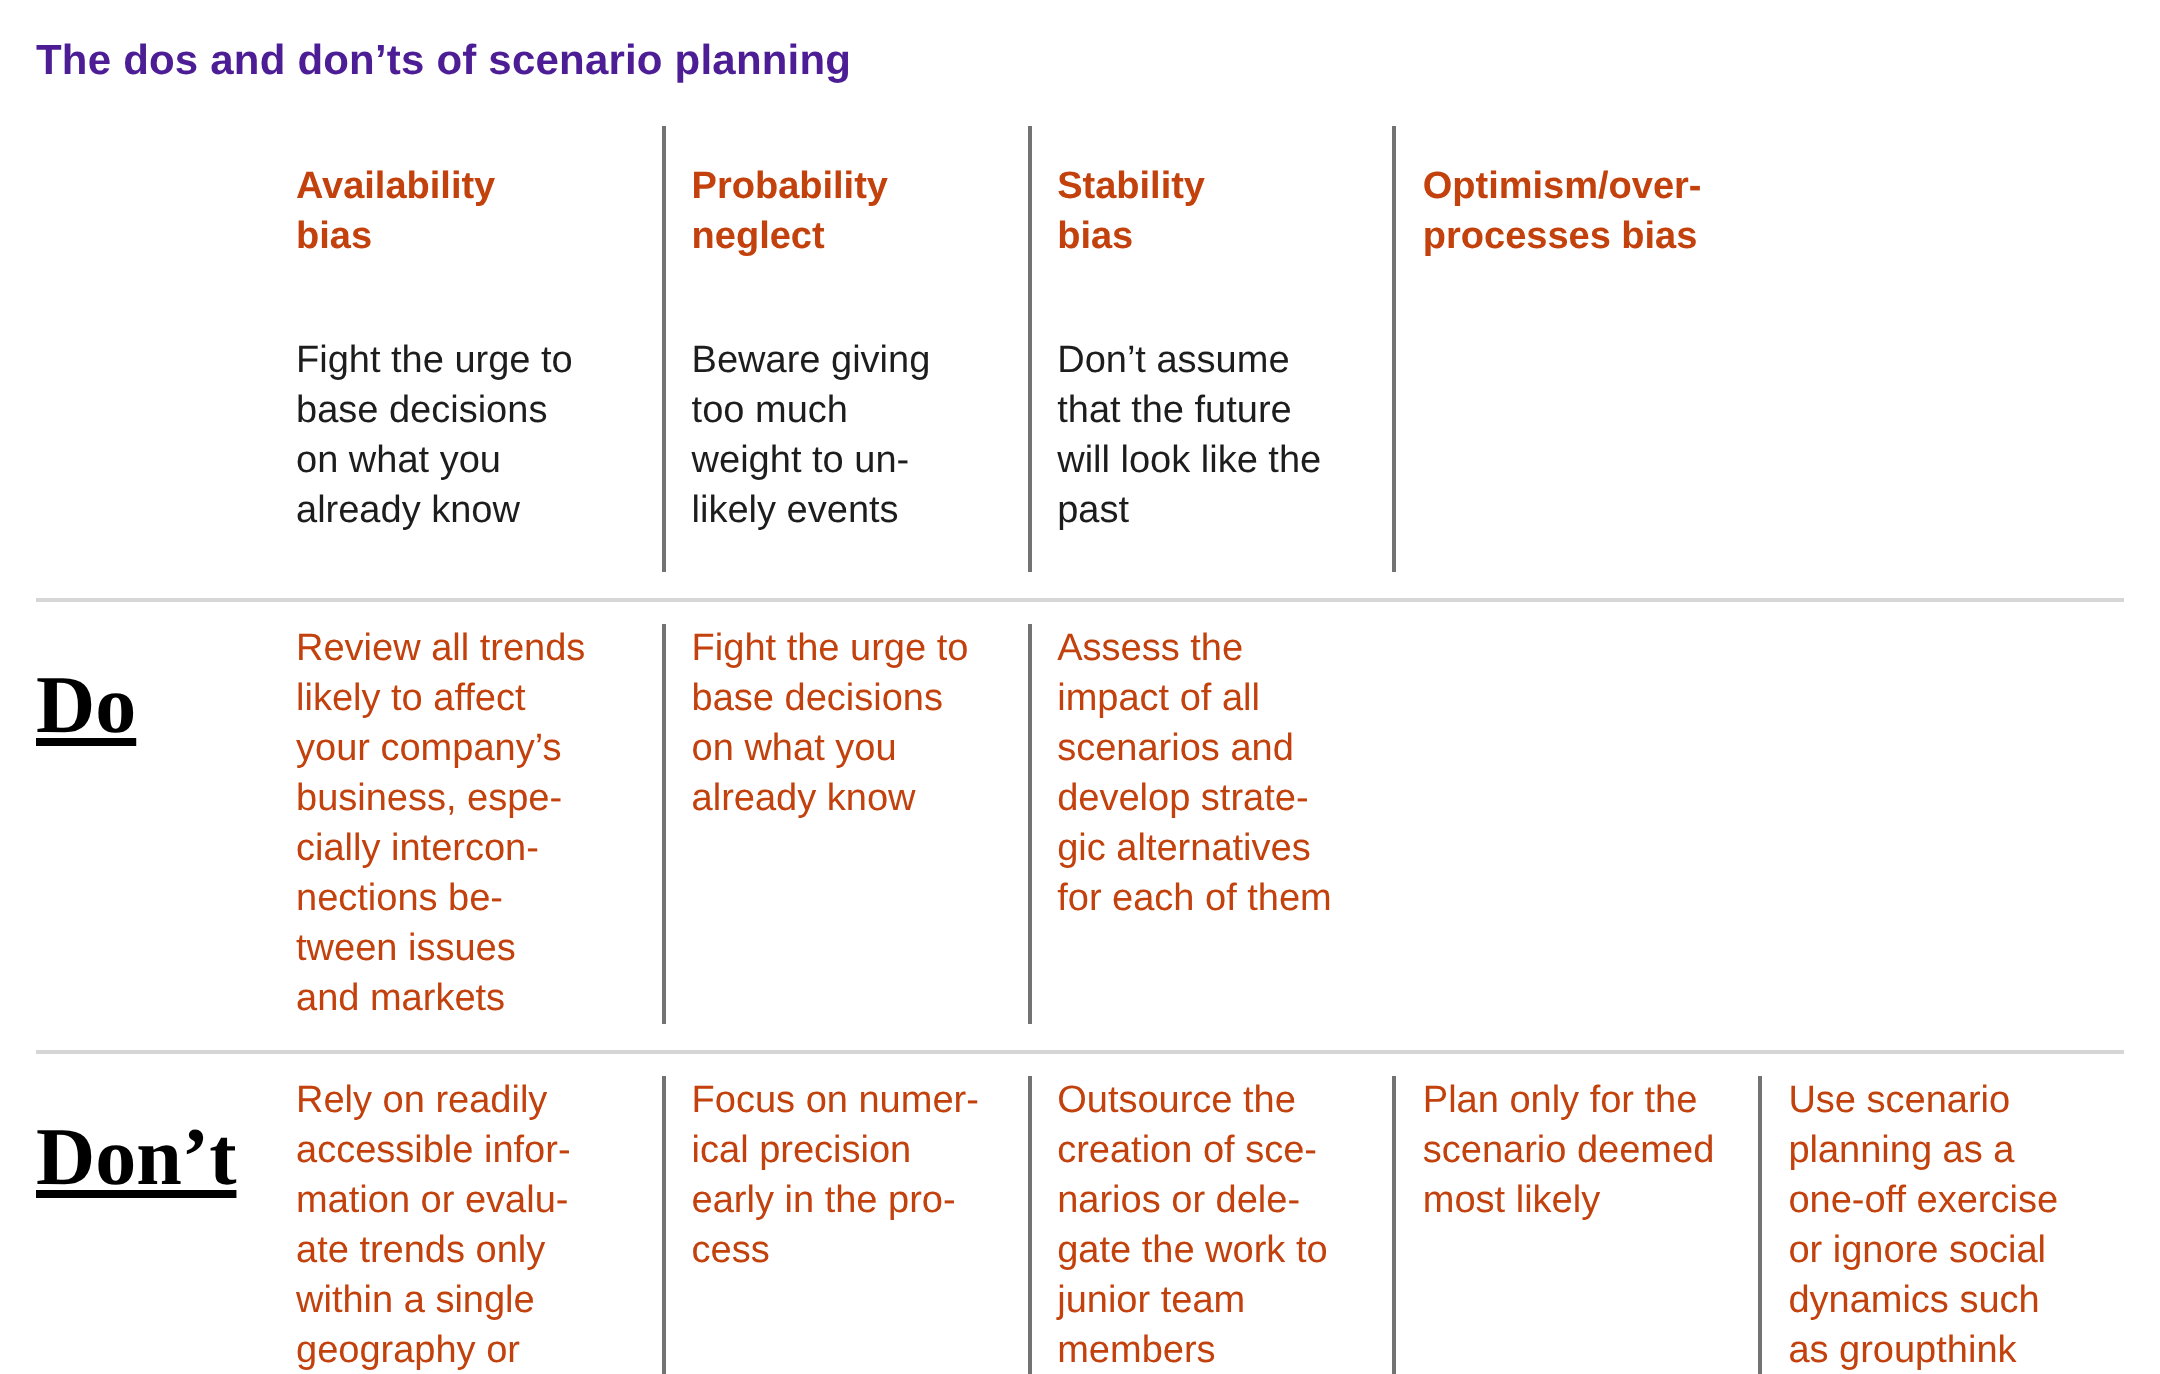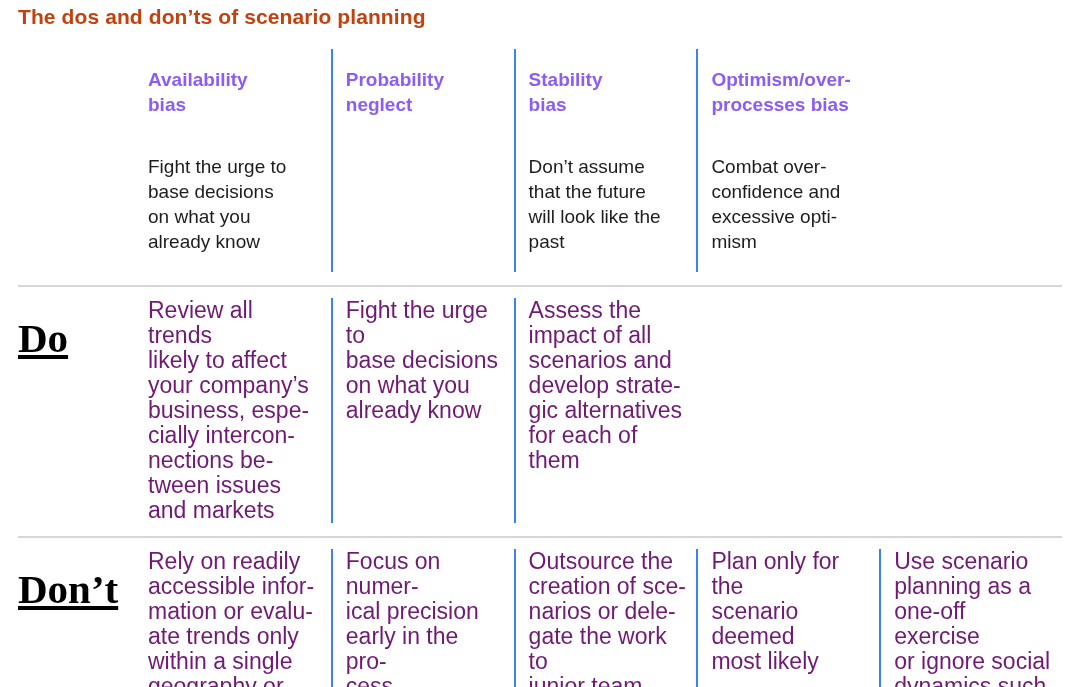--- a/index.html
+++ b/index.html
@@ -10,63 +10,64 @@
     background: #ffffff;
     font-family: "Liberation Sans", sans-serif;
     color: #1a1a1a;
     overflow: hidden;
     box-sizing: border-box;
     padding: 5px 18px 0 18px;
   }
   .title {
     font-size: 21px;
     font-weight: 700;
-    color: #c2410c;
+    color: #4c1d95;
     letter-spacing: 0.1px;
     line-height: 24px;
+    margin-top: 14px;
   }
   .grid {
     display: grid;
     grid-template-columns: 130px repeat(5, 1fr);
   }
   .header-grid { margin-top: 20px; }
   .cell {
     box-sizing: border-box;
     padding: 0 10px 0 13px;
     white-space: pre-line;
   }
   .cell.first { padding-left: 0; }
-  .cell.sep { border-left: 2px solid #3b82f6; }
+  .cell.sep { border-left: 2px solid #737373; }
   .label-cell { padding: 0; }
   .row-label {
     font-family: "Liberation Serif", serif;
     font-size: 41px;
     font-weight: 700;
     color: #000000;
     line-height: 1.0;
     margin-top: 2px;
     text-decoration: underline;
   }
   .col-header {
     font-size: 19px;
     line-height: 25px;
     font-weight: 700;
-    color: #8b5cf6;
+    color: #c2410c;
   }
   .col-subtitle {
     margin-top: 19px;
     font-size: 19px;
     line-height: 25px;
     color: #1d1d1d;
   }
   .header-cell { min-height: 190px; }
   .body-cell {
-    font-size: 23px;
+    font-size: 19px;
     line-height: 25px;
-    color: #701a75;
+    color: #c2410c;
   }
   .do-cell { min-height: 198px; }
   .dont-cell { min-height: 186px; }
   .rule {
     border: none;
     border-top: 2px solid #d6d6d6;
     margin: 13px 0 11px 0;
     height: 0;
   }
 </style>
@@ -83,36 +84,36 @@
       <div class="col-header">Availability
 bias</div>
       <div class="col-subtitle">Fight the urge to
 base decisions
 on what you
 already know</div>
     </div>
     <div class="cell sep header-cell">
       <div class="col-header">Probability
 neglect</div>
+      <div class="col-subtitle">Beware giving
+too much
+weight to un-
+likely events</div>
     </div>
     <div class="cell sep header-cell">
       <div class="col-header">Stability
 bias</div>
       <div class="col-subtitle">Don’t assume
 that the future
 will look like the
 past</div>
     </div>
     <div class="cell sep header-cell">
       <div class="col-header">Optimism/over-
 processes bias</div>
-      <div class="col-subtitle">Combat over-
-confidence and
-excessive opti-
-mism</div>
     </div>
   </div>
 
   <div class="rule"></div>
 
   <div class="grid">
     <div class="cell label-cell">
       <div class="row-label">Do</div>
     </div>
     <div class="cell first body-cell do-cell">Review all trends

